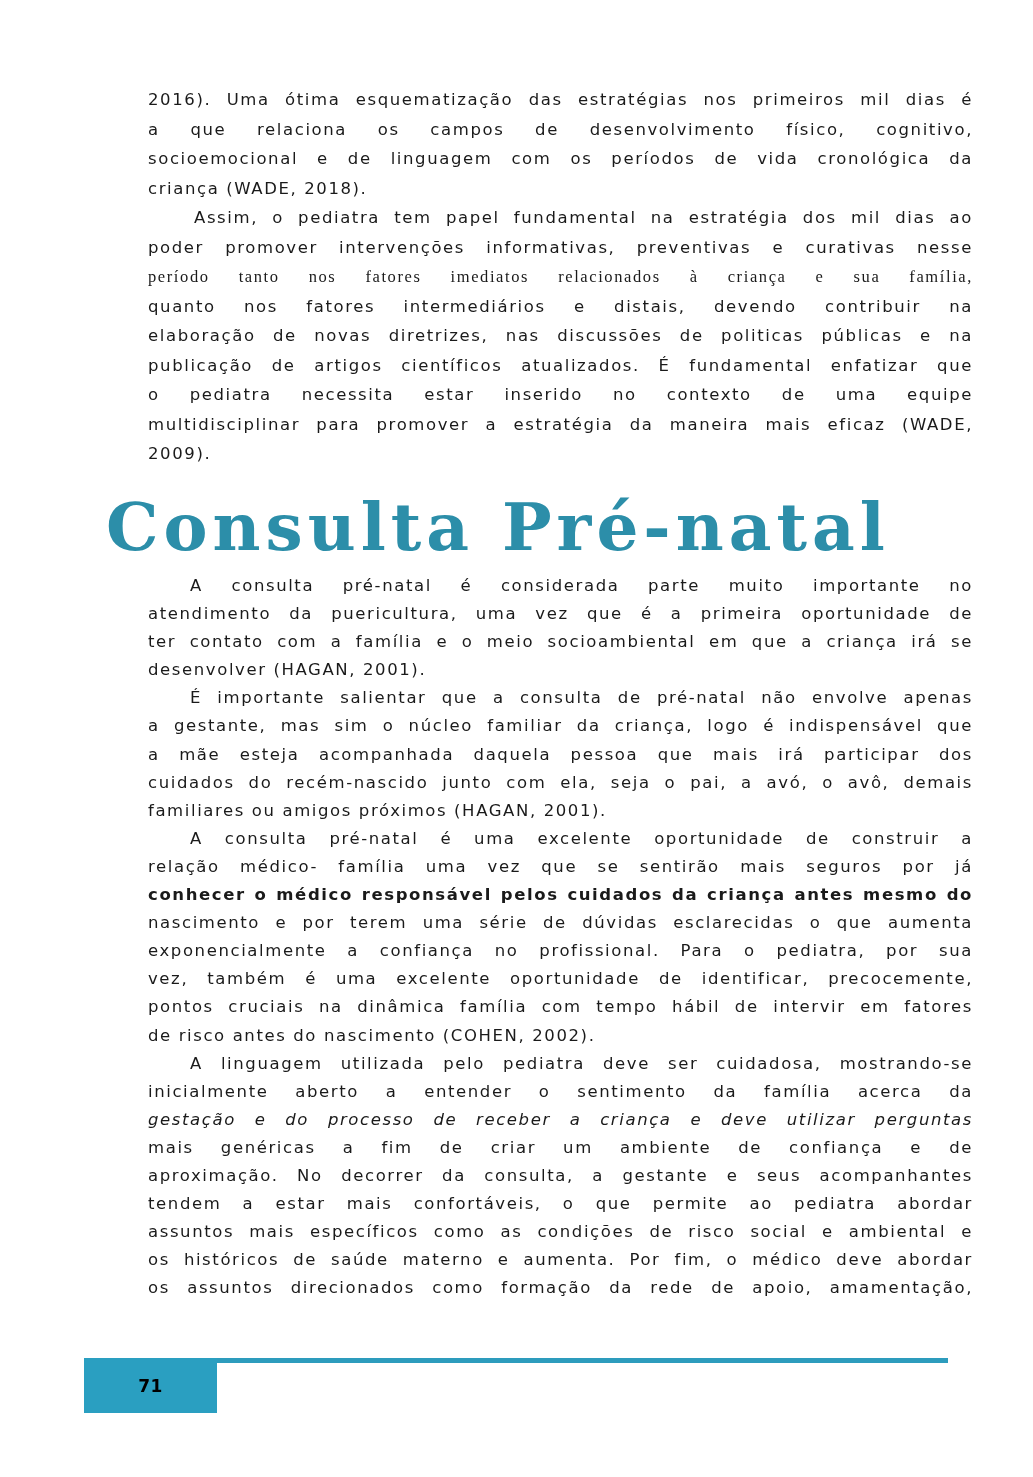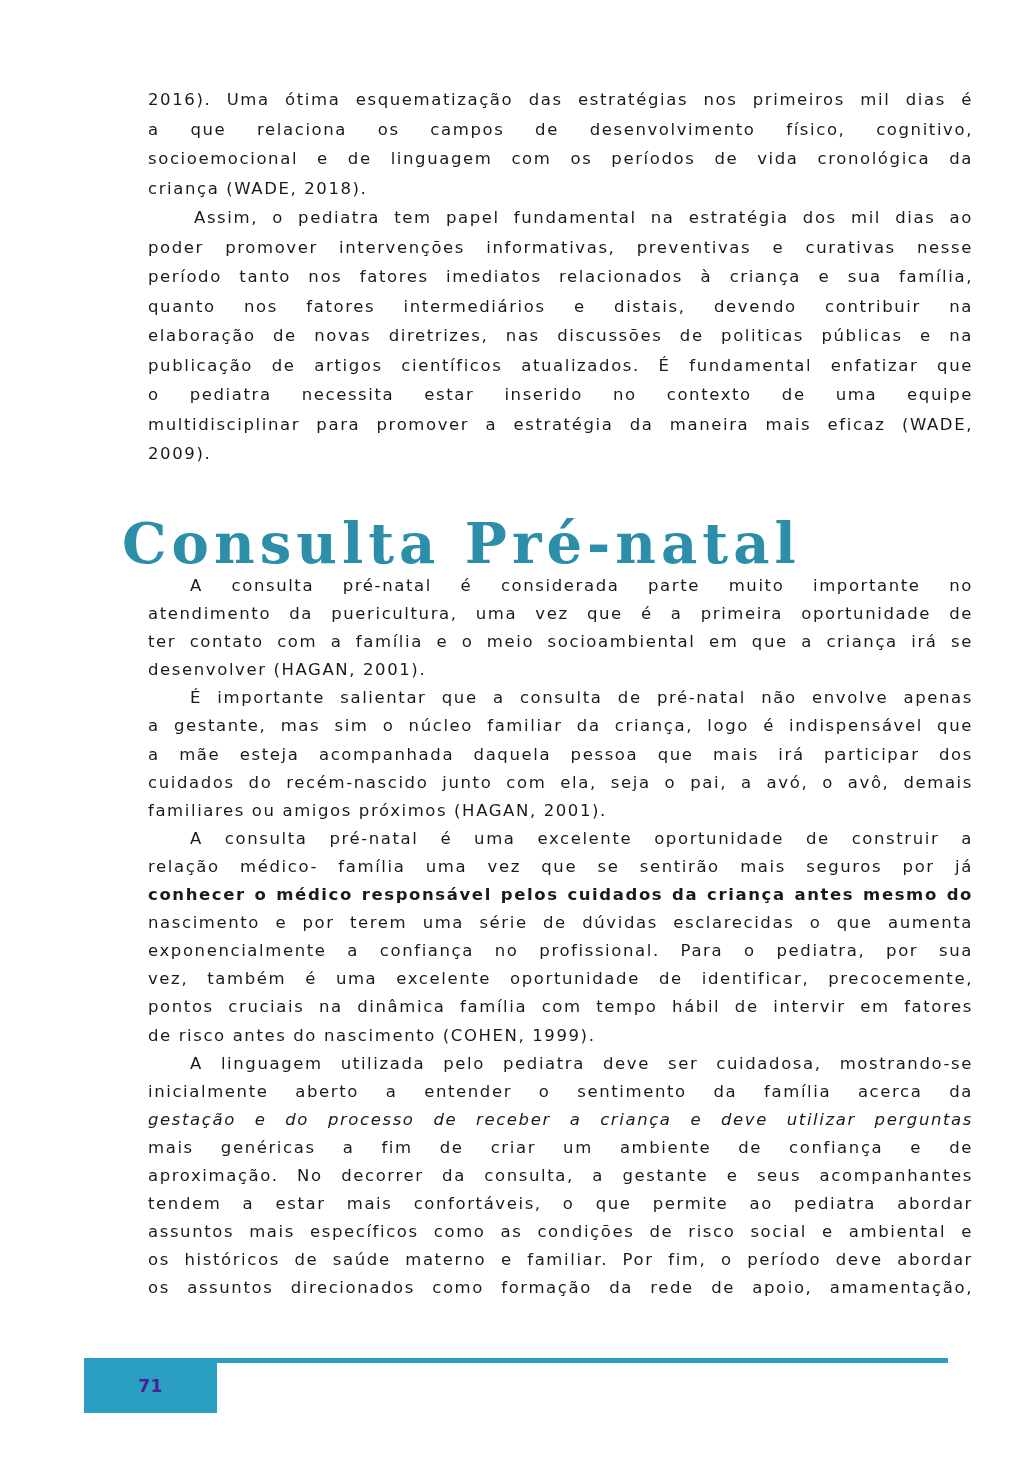--- a/index.html
+++ b/index.html
@@ -48,23 +48,23 @@
   .line.indent {
     padding-left: 42px;
   }
   .line.indent-sm {
     padding-left: 46px;
   }
   .heading {
     position: absolute;
     left: 106px;
     top: 492px;
-    margin: 16px;
+    margin: 0;
     font-family: "DejaVu Serif", "Liberation Serif", serif;
-    font-size: 56px;
+    font-size: 66px;
     font-weight: bold;
     letter-spacing: 5px;
     color: #2c8ea9;
     line-height: 70px;
     white-space: nowrap;
   }
   .footer-bar {
     position: absolute;
     left: 84px;
     top: 1358px;
@@ -77,21 +77,21 @@
     left: 84px;
     top: 1358px;
     width: 133px;
     height: 55px;
     background: #2a9fc1;
     display: flex;
     align-items: center;
     justify-content: center;
   }
   .page-number {
-    color: #4c1d95;
+    color: #000000;
     font-family: "DejaVu Sans", "Liberation Sans", sans-serif;
     font-weight: bold;
     font-size: 17px;
     letter-spacing: 0.5px;
   }
 </style>
 </head>
 <body>
 
 <div class="page">
@@ -99,21 +99,21 @@
   <div class="block block1" style="top:85px;">
     <div>
       <span class="line" style="white-space: normal;">2016). Uma ótima esquematização das estratégias nos primeiros mil dias é</span>
       <span class="line" style="white-space: normal;">a que relaciona os campos de desenvolvimento físico, cognitivo,</span>
       <span class="line" style="white-space: normal;">socioemocional e de linguagem com os períodos de vida cronológica da</span>
       <span class="line last">criança (WADE, 2018).</span>
     </div>
     <div>
       <span class="line indent-sm" style="white-space: normal;">Assim, o pediatra tem papel fundamental na estratégia dos mil dias ao</span>
       <span class="line" style="white-space: normal;">poder promover intervenções informativas, preventivas e curativas nesse</span>
-      <span class="line" style="white-space: normal;">período tanto nos fatores imediatos relacionados à criança e sua família,</span>
+      <span class="line" style="white-space: normal; font-family: Liberation Serif, serif;">período tanto nos fatores imediatos relacionados à criança e sua família,</span>
       <span class="line" style="white-space: normal;">quanto nos fatores intermediários e distais, devendo contribuir na</span>
       <span class="line" style="white-space: normal;">elaboração de novas diretrizes, nas discussões de politicas públicas e na</span>
       <span class="line" style="white-space: normal;">publicação de artigos científicos atualizados. É fundamental enfatizar que</span>
       <span class="line" style="white-space: normal;">o pediatra necessita estar inserido no contexto de uma equipe</span>
       <span class="line" style="white-space: normal;">multidisciplinar para promover a estratégia da maneira mais eficaz (WADE,</span>
       <span class="line last">2009).</span>
     </div>
   </div>
 
   <h1 class="heading">Consulta Pré-natal</h1>
@@ -133,31 +133,31 @@
       <span class="line last">familiares ou amigos próximos (HAGAN, 2001).</span>
     </div>
     <div>
       <span class="line indent" style="white-space: normal;">A consulta pré-natal é uma excelente oportunidade de construir a</span>
       <span class="line" style="white-space: normal;">relação médico- família uma vez que se sentirão mais seguros por já</span>
       <span class="line" style="white-space: normal; font-weight: bold;">conhecer o médico responsável pelos cuidados da criança antes mesmo do</span>
       <span class="line" style="white-space: normal;">nascimento e por terem uma série de dúvidas esclarecidas o que aumenta</span>
       <span class="line" style="white-space: normal;">exponencialmente a confiança no profissional. Para o pediatra, por sua</span>
       <span class="line" style="white-space: normal;">vez, também é uma excelente oportunidade de identificar, precocemente,</span>
       <span class="line" style="white-space: normal;">pontos cruciais na dinâmica família com tempo hábil de intervir em fatores</span>
-      <span class="line last">de risco antes do nascimento (COHEN, 1999).</span>
+      <span class="line last">de risco antes do nascimento (COHEN, 2002).</span>
     </div>
     <div>
       <span class="line indent" style="white-space: normal;">A linguagem utilizada pelo pediatra deve ser cuidadosa, mostrando-se</span>
       <span class="line" style="white-space: normal;">inicialmente aberto a entender o sentimento da família acerca da</span>
       <span class="line" style="white-space: normal; font-style: italic;">gestação e do processo de receber a criança e deve utilizar perguntas</span>
       <span class="line" style="white-space: normal;">mais genéricas a fim de criar um ambiente de confiança e de</span>
       <span class="line" style="white-space: normal;">aproximação. No decorrer da consulta, a gestante e seus acompanhantes</span>
       <span class="line" style="white-space: normal;">tendem a estar mais confortáveis, o que permite ao pediatra abordar</span>
       <span class="line" style="white-space: normal;">assuntos mais específicos como as condições de risco social e ambiental e</span>
-      <span class="line" style="white-space: normal;">os históricos de saúde materno e familiar. Por fim, o período deve abordar</span>
+      <span class="line" style="white-space: normal;">os históricos de saúde materno e aumenta. Por fim, o médico deve abordar</span>
       <span class="line" style="white-space: normal;">os assuntos direcionados como formação da rede de apoio, amamentação,</span>
     </div>
   </div>
 
   <div class="footer-bar"></div>
   <div class="page-box">
     <span class="page-number">71</span>
   </div>
 
 </div>

